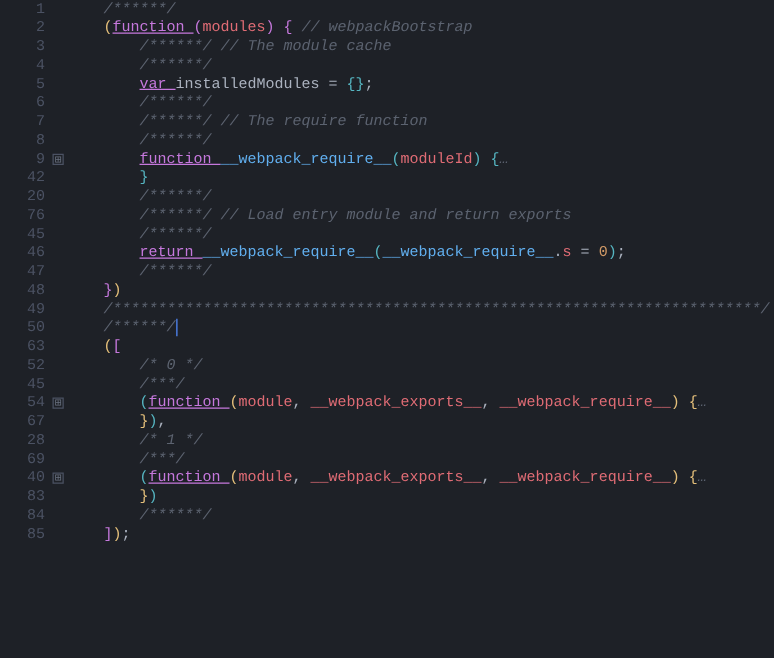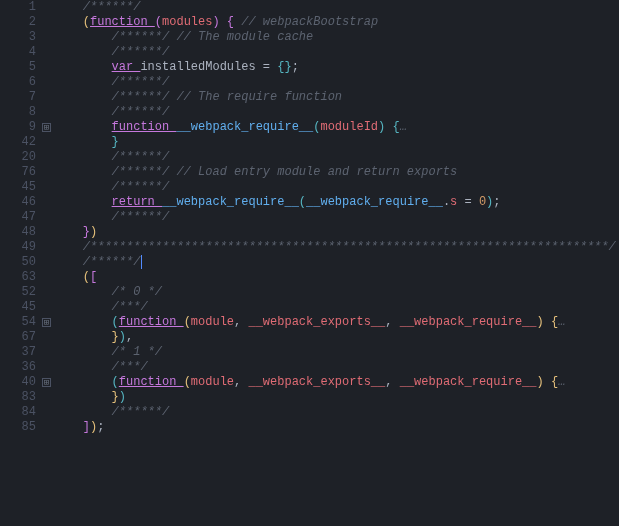--- a/index.html
+++ b/index.html
@@ -91,22 +91,22 @@
       <span class="ln">46</span>
       <span class="ln">47</span>
       <span class="ln">48</span>
       <span class="ln">49</span>
       <span class="ln">50</span>
       <span class="ln">63</span>
       <span class="ln">52</span>
       <span class="ln">45</span>
       <span class="ln">54</span>
       <span class="ln">67</span>
-      <span class="ln">37</span>
-      <span class="ln">36</span>
+      <span class="ln">28</span>
+      <span class="ln">69</span>
       <span class="ln">40</span>
       <span class="ln">83</span>
       <span class="ln">84</span>
       <span class="ln">85</span>
     </div>
   <div class="fold-gutter" id="foldgutter">
       <span class="fd"></span>
       <span class="fd"></span>
       <span class="fd"></span>
       <span class="fd"></span>

